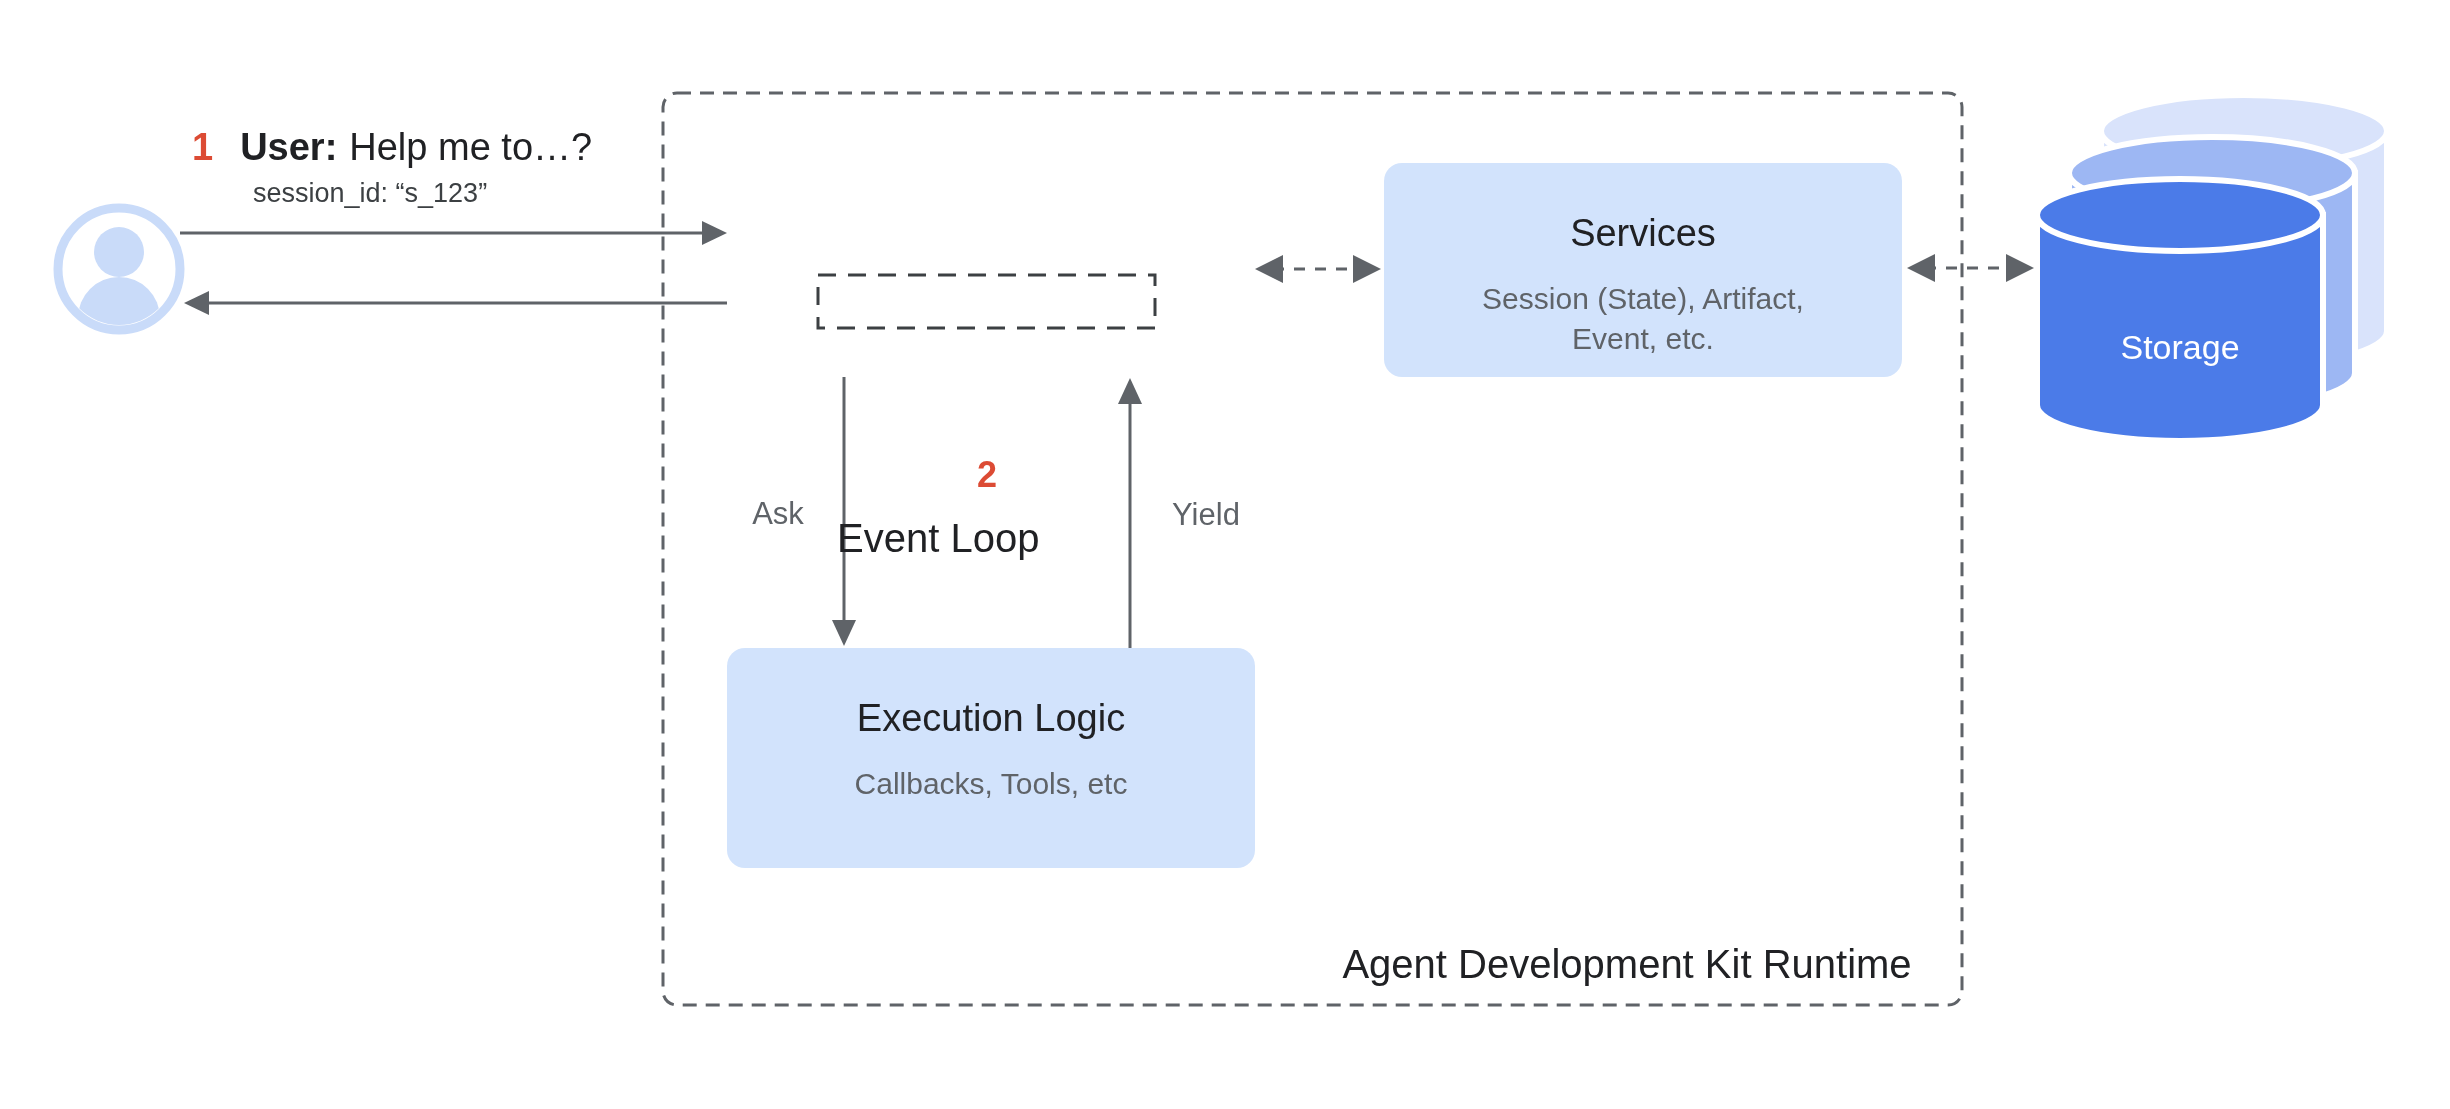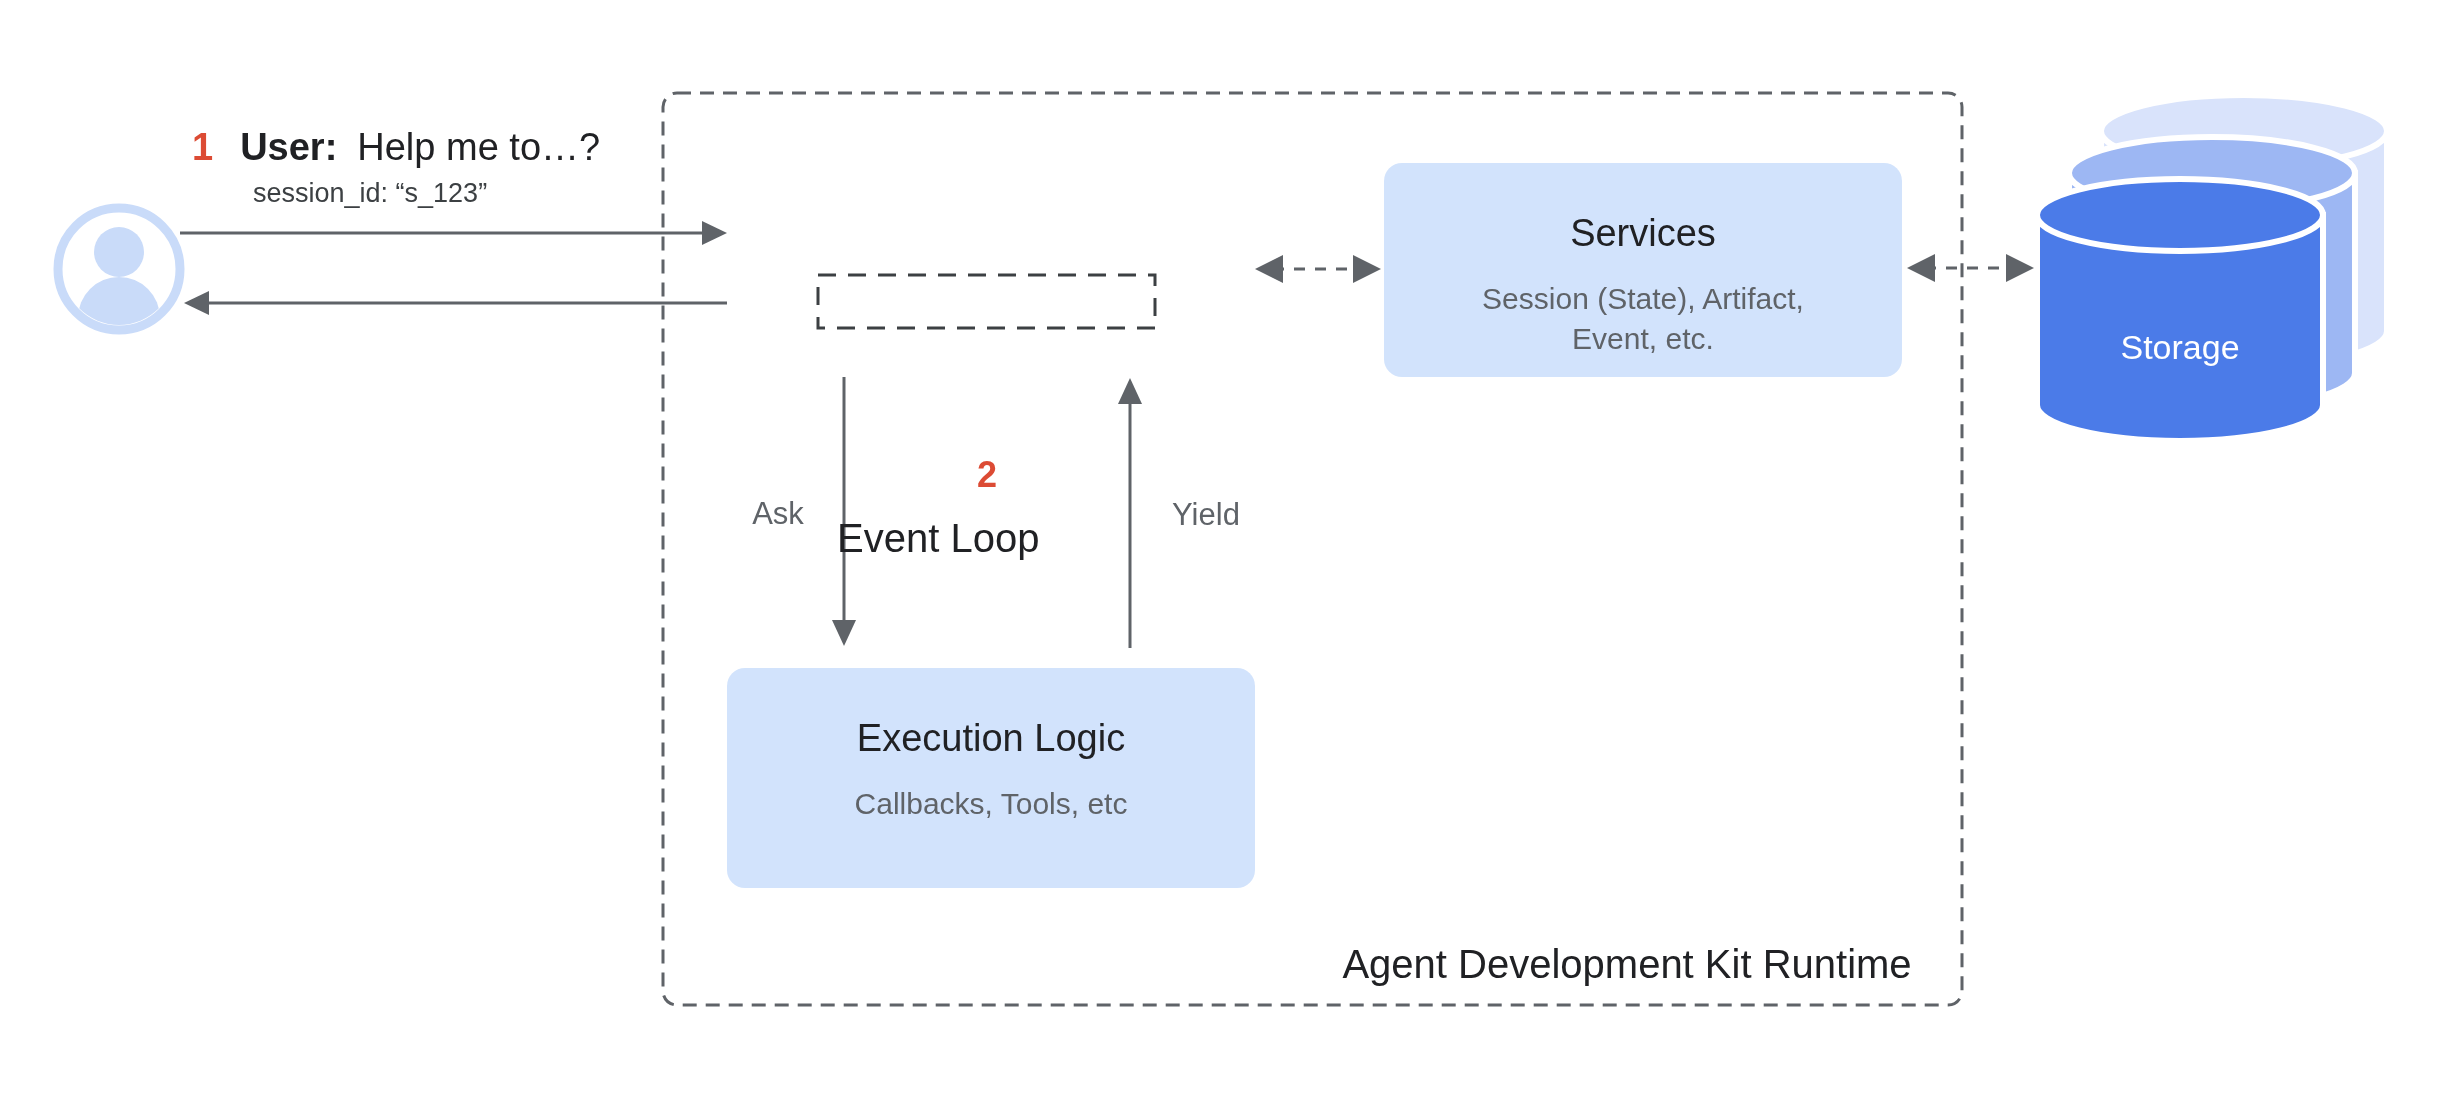--- a/index.html
+++ b/index.html
@@ -14,21 +14,21 @@
   .card-title{font-size:38px;line-height:44px;color:var(--title-text,#202124);}
   .card-sub{font-size:30px;line-height:40px;color:var(--subtitle-text,#5F6368);
             text-align:center;margin-top:24px;}
   .ep-label{position:absolute;left:91px;top:112px;width:337px;height:53px;
             display:flex;align-items:center;justify-content:center;
             font-size:30px;color:var(--subtitle-text,#5F6368);}
 
   
   .step-line{position:absolute;font-size:38px;color:var(--title-text,#202124);white-space:nowrap;}
   .step-num{color:var(--accent-red,#DC4B34);font-weight:700;margin-right:27px;}
-  .speaker{font-weight:700;margin-right:20px;}
+  .speaker{font-weight:700;margin-right:12px;}
   .session-line{position:absolute;font-size:27px;color:var(--session-text,#3C4043);white-space:nowrap;}
 
   
   .edge-label{position:absolute;font-size:31px;color:var(--subtitle-text,#5F6368);
               width:120px;text-align:center;}
   .loop-num{position:absolute;font-size:36px;font-weight:700;color:var(--accent-red,#DC4B34);
             width:300px;text-align:center;}
   .loop-label{position:absolute;font-size:40px;color:var(--title-text,#202124);
               width:300px;text-align:left;}
 
@@ -58,21 +58,21 @@
 
 
   <div class="card" style="left:1384px;top:163px;width:518px;height:214px;">
     <div class="card-title">Services</div>
     <div class="card-sub">
       <div>Session (State), Artifact,</div>
       <div>Event, etc.</div>
     </div>
   </div>
 
-  <div class="card" style="left:727px;top:648px;width:528px;height:220px;margin-top:20px;">
+  <div class="card" style="left:727px;top:648px;width:528px;height:220px;">
     <div class="card-title">Execution Logic</div>
     <div class="card-sub">
       <div>Callbacks, Tools, etc</div>
     </div>
   </div>
 
   <div class="abs" style="left:50px;top:200px;width:138px;height:138px;">
     <svg width="138" height="138" viewBox="0 0 138 138">
       <defs>
           <clipPath id="avclip">

